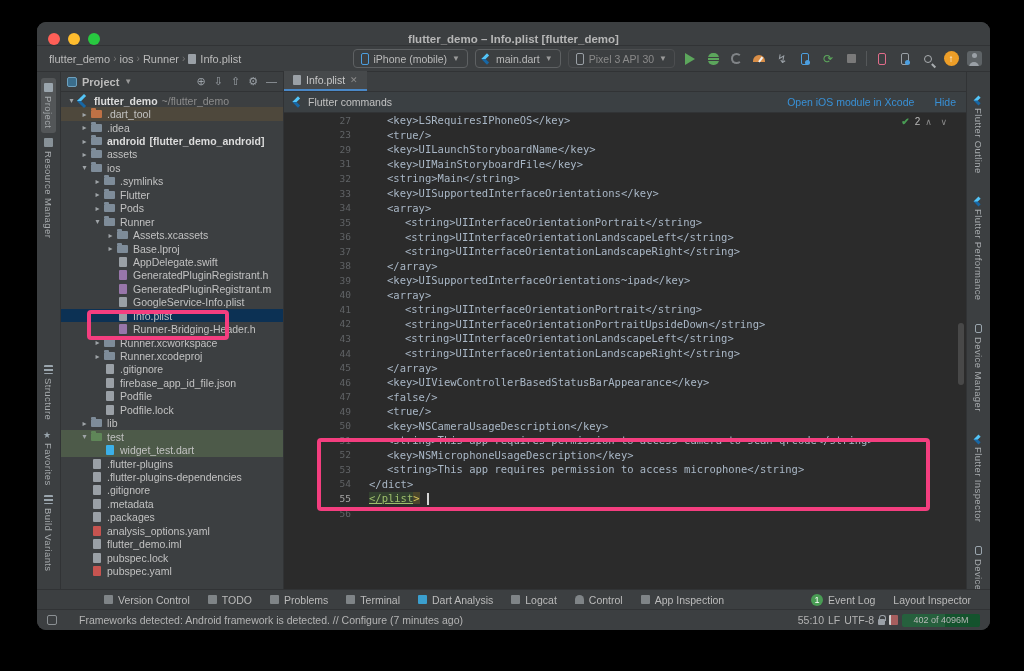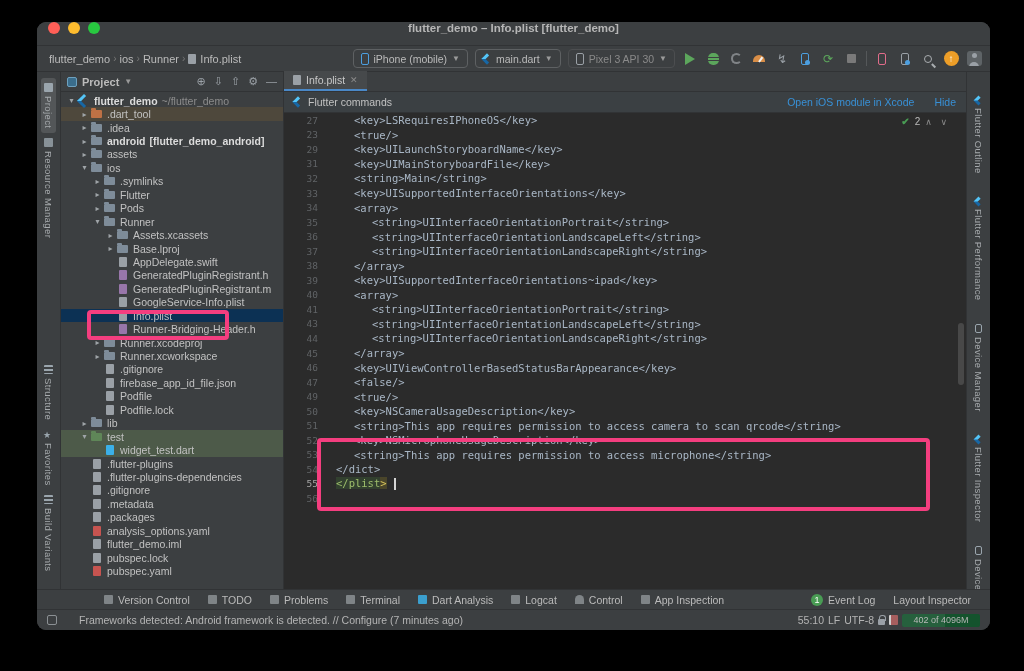--- a/index.html
+++ b/index.html
@@ -6,21 +6,21 @@
   html,body { width:1024px; height:671px; background:#000; overflow:hidden;
               font-family:"Liberation Sans", sans-serif; }
   body { position:relative; }
 
   
   .window { position:absolute; left:37px; top:22px; width:953px; height:608px;
             background:#3c3f41; border-radius:9px; overflow:hidden;
             display:flex; flex-direction:column; box-shadow:0 0 30px rgba(0,0,0,.8); }
 
   
-  .titlebar { height:24px; flex:none; position:relative; display:flex; align-items:flex-start;
+  .titlebar { height:24px; flex:none; position:relative; display:flex; align-items:flex-end;
               background:#3c3f41; border-bottom:1px solid #313335; }
   .lights { display:flex; gap:8px; margin-left:11px; }
   .light { width:12px; height:12px; border-radius:50%; }
   .light.r{background:#ff5f57}.light.y{background:#febc2e}.light.g{background:#28c840}
   .win-title { position:absolute; left:0; right:0; text-align:center; font-size:11.5px;
                font-weight:bold; color:#b6b6b6; pointer-events:none; }
 
   
   .toolbar { height:26px; flex:none; display:flex; align-items:center;
              background:#3c3f41; border-bottom:1px solid #313335; padding:0 8px; }
@@ -137,31 +137,31 @@
          background:#46494b; font-size:10.5px; color:#c8c8c8; border-bottom:2px solid #4a88c7; }
   .tab-close { color:#8a8a8a; font-size:9px; }
   .banner { height:21px; flex:none; background:#3b4043; border-bottom:1px solid #313335;
             display:flex; align-items:center; padding:0 10px; font-size:10.5px; color:#c2c2c2; gap:6px; }
   .banner-links { margin-left:auto; display:flex; gap:20px; }
   .blink { color:#3890d6; cursor:pointer; }
   .b-fl { width:8px; height:8px; border-left:3px solid #54c5f8; border-bottom:3px solid #1767a5;
           transform:rotate(45deg); }
 
   .code-area { flex:1; position:relative; overflow:hidden; font-family:"DejaVu Sans Mono", monospace; }
-  .code-row { height:14.55px; display:flex; align-items:center; white-space:pre; }
+  .code-row { height:14.55px; display:flex; align-items:center; white-space:pre;margin-left:33px; }
   .ln { width:46px; flex:none; text-align:right; padding-right:12px; font-size:9.5px; color:#606366; }
   .code-text { font-size:10.5px; color:#a9b7c6; }
   .code-row[data-indent="0"] .code-text{padding-left:6px;}
   .code-row[data-indent="1"] .code-text{padding-left:24px;}
   .code-row[data-indent="2"] .code-text{padding-left:42px;}
   .t2:empty { display:none; }
   .t2 { font-size:10.5px; }
   .caret { display:none; }
   .code-row[data-current="true"] .ln { color:#a7a7a7; }
-  .code-row[data-current="true"] .t1 { color:#9dbe6b; background:#32402f; }
+  .code-row[data-current="true"] .t1 { color:#9dbe6b; background:#32402f;text-decoration:underline; }
   .code-row[data-current="true"] .t2 { color:#d9c65c; background:#4a452a; }
   .code-row[data-current="true"] .caret { display:inline-block; width:2px; height:12px;
         background:#d4d4d4; margin-left:7px; vertical-align:middle; }
 
   .inspect-widget { position:absolute; top:3px; right:16px; display:flex; align-items:center;
                     gap:5px; font-size:10px; color:#bbb; font-family:"Liberation Sans",sans-serif; }
   .check { color:#499c54; font-weight:bold; }
   .inspect-widget .arrows { color:#8a8a8a; letter-spacing:3px; font-size:9px; }
   .scroll-thumb { position:absolute; right:2px; top:210px; width:6px; height:62px;
                   background:rgba(255,255,255,.14); border-radius:3px; }
@@ -461,28 +461,28 @@
           <div class="tree-row" data-indent="3">
             <span class="chev"></span>
             <span class="ic" data-icon="file-purple"></span>
             <span class="lbl">Runner-Bridging-Header.h</span>
 
           </div>
 
           <div class="tree-row" data-indent="2">
             <span class="chev" data-chev="right"></span>
             <span class="ic" data-icon="folder"></span>
+            <span class="lbl">Runner.xcworkspace</span>
+
+          </div>
+
+          <div class="tree-row" data-indent="2">
+            <span class="chev" data-chev="right"></span>
+            <span class="ic" data-icon="folder"></span>
             <span class="lbl">Runner.xcodeproj</span>
-
-          </div>
-
-          <div class="tree-row" data-indent="2">
-            <span class="chev" data-chev="right"></span>
-            <span class="ic" data-icon="folder"></span>
-            <span class="lbl">Runner.xcworkspace</span>
 
           </div>
 
           <div class="tree-row" data-indent="2">
             <span class="chev"></span>
             <span class="ic" data-icon="file"></span>
             <span class="lbl">.gitignore</span>
 
           </div>
 
@@ -676,20 +676,24 @@
           <div class="code-row" data-indent="1">
             <span class="ln">40</span>
             <span class="code-text"><span class="t1">&lt;array&gt;</span></span>
           </div>
 
           <div class="code-row" data-indent="2">
             <span class="ln">41</span>
             <span class="code-text"><span class="t1">&lt;string&gt;UIInterfaceOrientationPortrait&lt;/string&gt;</span></span>
           </div>
 
+          <div class="code-row" data-indent="2">
+            <span class="ln">42</span>
+            <span class="code-text"><span class="t1">&lt;string&gt;UIInterfaceOrientationPortraitUpsideDown&lt;/string&gt;</span></span>
+          </div>
 
           <div class="code-row" data-indent="2">
             <span class="ln">43</span>
             <span class="code-text"><span class="t1">&lt;string&gt;UIInterfaceOrientationLandscapeLeft&lt;/string&gt;</span></span>
           </div>
 
           <div class="code-row" data-indent="2">
             <span class="ln">44</span>
             <span class="code-text"><span class="t1">&lt;string&gt;UIInterfaceOrientationLandscapeRight&lt;/string&gt;</span></span>
           </div>

